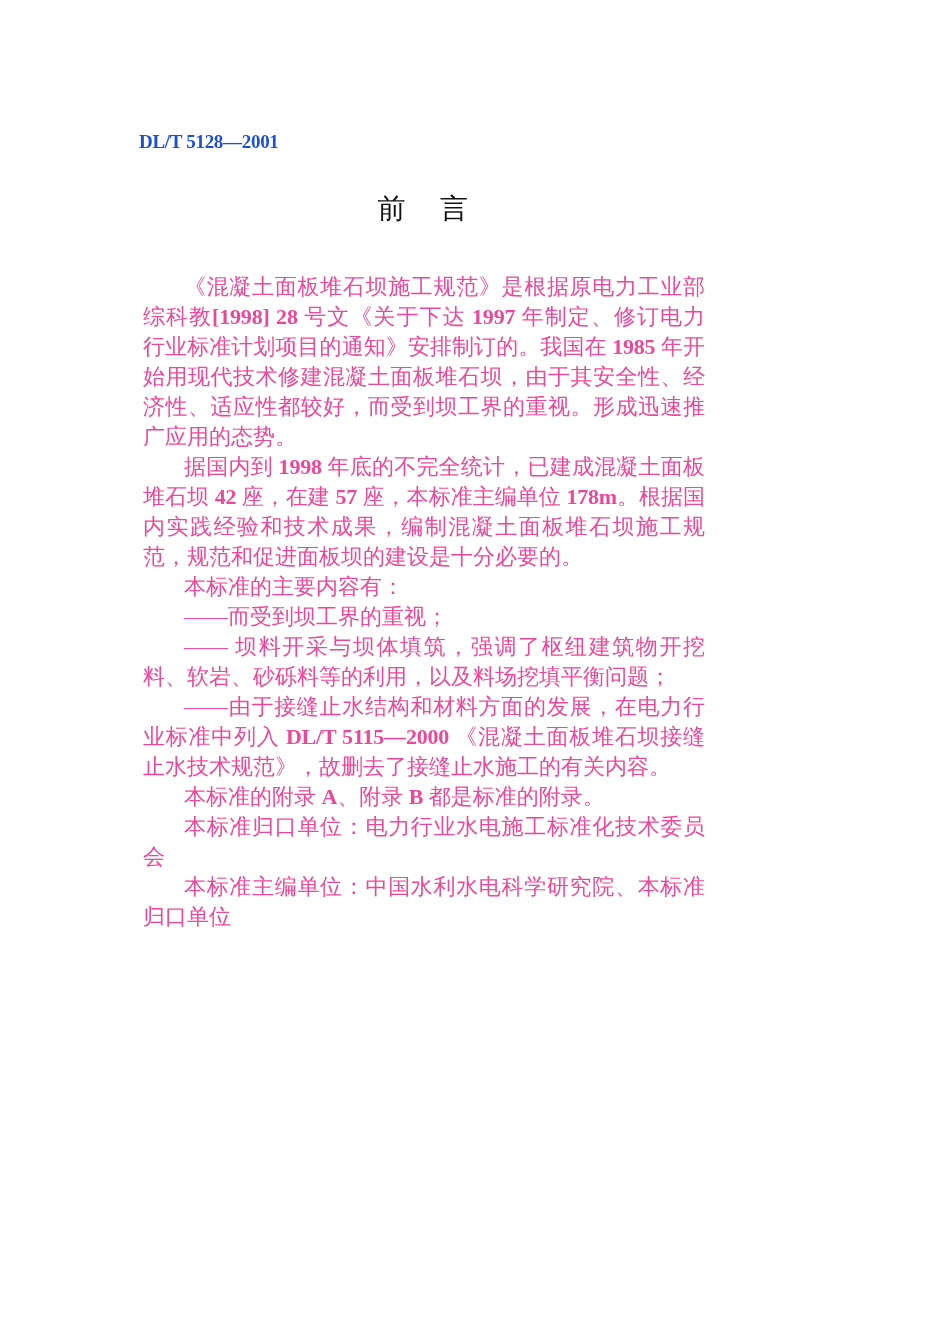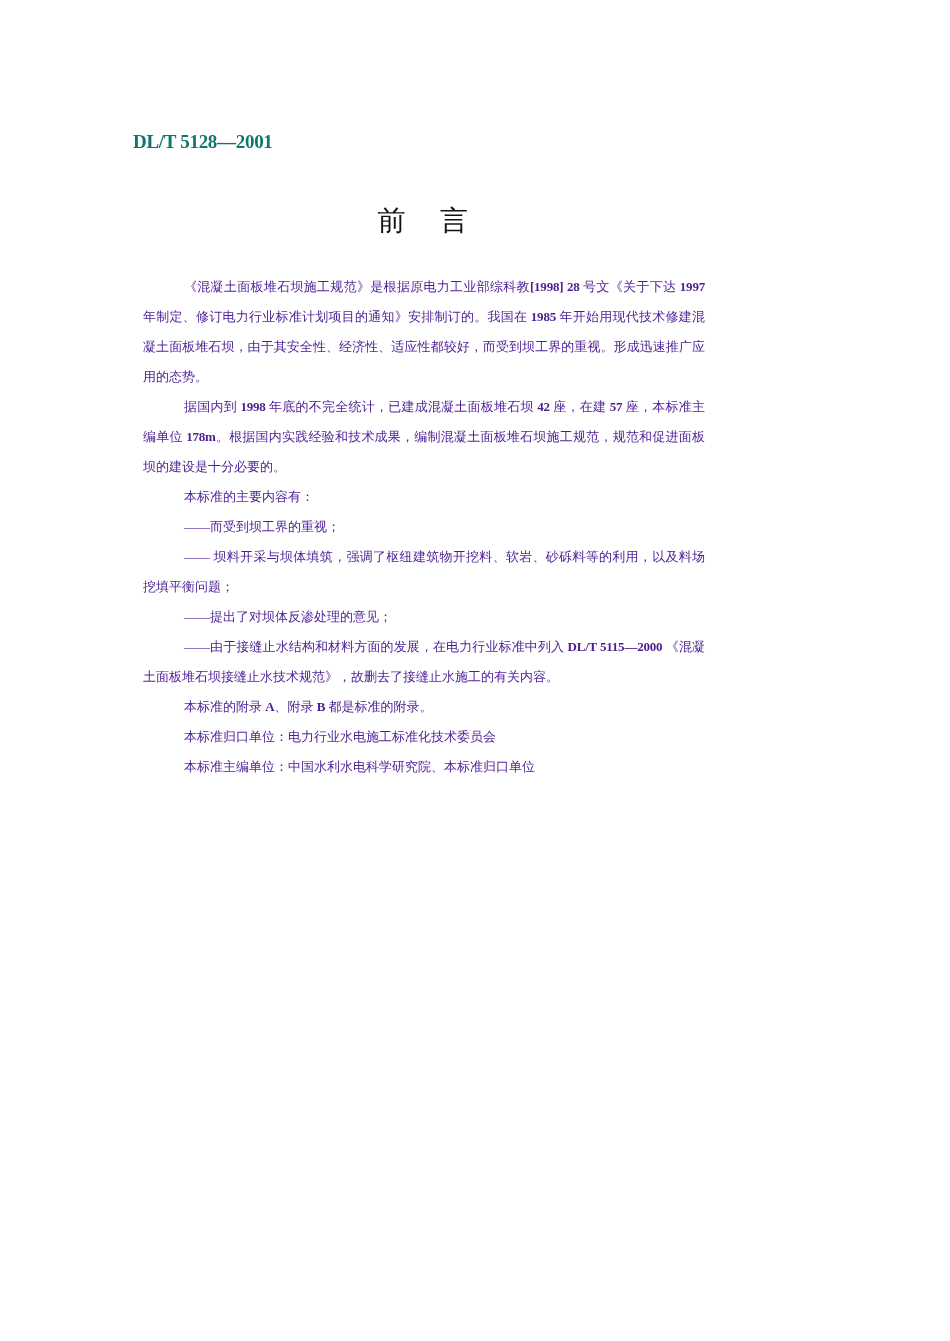--- a/index.html
+++ b/index.html
@@ -18,63 +18,62 @@
 
   .page {
     position: absolute;
     inset: 0;
     background: #ffffff;
   }
 
   
   .running-head {
     position: absolute;
-    left: 133px;
+    left: 139px;
     top: 131px;
     font-family: "Liberation Serif", "DejaVu Serif", serif;
     font-weight: bold;
     font-size: 19px;
     letter-spacing: -0.3px;
-    color: #0f766e;
+    color: #1d4ed8;
     white-space: nowrap;
   }
 
   
   .section-title {
     position: absolute;
     left: 143px;
     top: 190px;
     width: 560px;
     text-align: center;
     font-size: 28px;
     letter-spacing: 0.5px;
     color: #111111;
-    margin-top: 12px;
   }
   .section-title .gap {
     display: inline-block;
     width: 34px;
   }
 
   
   .body-col {
     position: absolute;
     left: 143px;
     top: 272px;
     width: 562px;
   }
 
   p.para {
     margin: 0;
-    font-size: 13px;
+    font-size: 22px;
     line-height: 30px;
     text-align: justify;
     text-justify: inter-ideograph;
     text-indent: 41px;
-    color: #4c1d95;
+    color: #ec4899;
     word-break: break-all;
   }
 
   p.para.dash {
     text-indent: 41px;
   }
 
   
   b.lat {
     font-family: "Liberation Serif", "DejaVu Serif", serif;
@@ -96,21 +95,20 @@
   <div class="body-col">
 
     <p class="para"><span>《混凝土面板堆石坝施工规范》是根据原电力工业部综科教</span><b class="lat">[1998]</b><span> </span><b class="lat">28</b><span> 号文《关于下达 </span><b class="lat">1997</b><span> 年制定、修订电力行业标准计划项目的通知》安排制订的。我国在 </span><b class="lat">1985</b><span> 年开始用现代技术修建混凝土面板堆石坝，由于其安全性、经济性、适应性都较好，而受到坝工界的重视。形成迅速推广应用的态势。</span></p>
 
     <p class="para"><span>据国内到 </span><b class="lat">1998</b><span> 年底的不完全统计，已建成混凝土面板堆石坝 </span><b class="lat">42</b><span> 座，在建 </span><b class="lat">57</b><span> 座，本标准主编单位 </span><b class="lat">178m</b><span>。根据国内实践经验和技术成果，编制混凝土面板堆石坝施工规范，规范和促进面板坝的建设是十分必要的。</span></p>
 
     <p class="para">本标准的主要内容有：</p>
 
     <p class="para dash">——而受到坝工界的重视；</p>
     <p class="para dash">—— 坝料开采与坝体填筑，强调了枢纽建筑物开挖料、软岩、砂砾料等的利用，以及料场挖填平衡问题；</p>
-    <p class="para dash">——提出了对坝体反渗处理的意见；</p>
 
     <p class="para dash"><span>——由于接缝止水结构和材料方面的发展，在电力行业标准中列入 </span><b class="lat">DL/T 5115—2000</b><span> 《混凝土面板堆石坝接缝止水技术规范》，故删去了接缝止水施工的有关内容。</span></p>
 
     <p class="para"><span>本标准的附录 </span><b class="lat">A</b><span>、附录 </span><b class="lat">B</b><span> 都是标准的附录。</span></p>
 
     <p class="para">本标准归口单位：电力行业水电施工标准化技术委员会</p>
     <p class="para">本标准主编单位：中国水利水电科学研究院、本标准归口单位</p>
 
   </div>
 </div>

